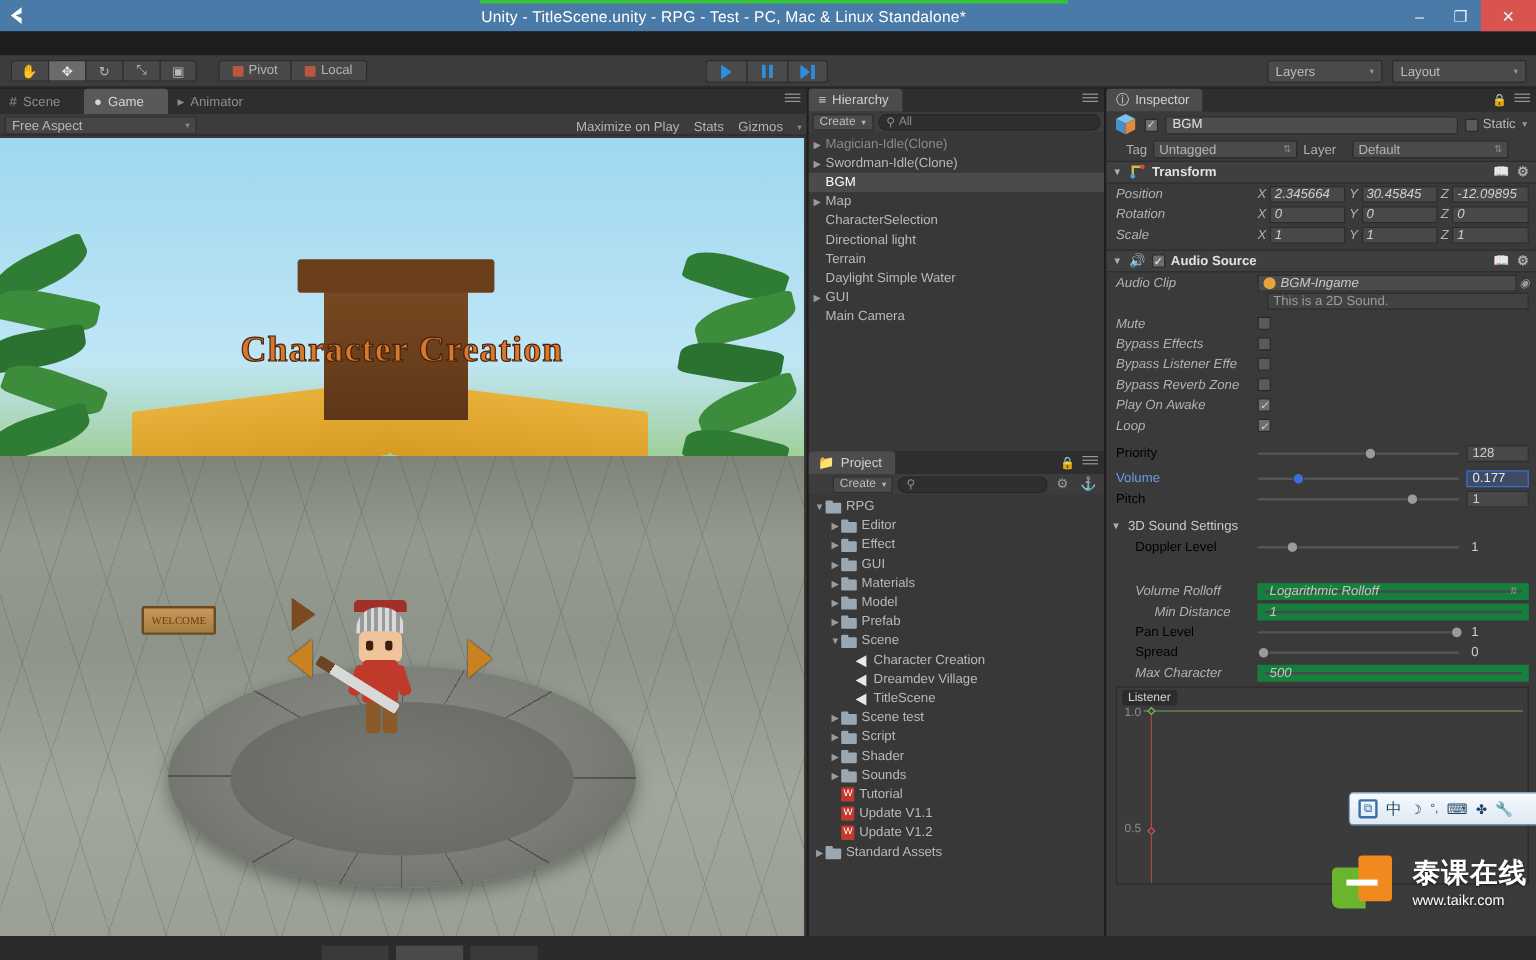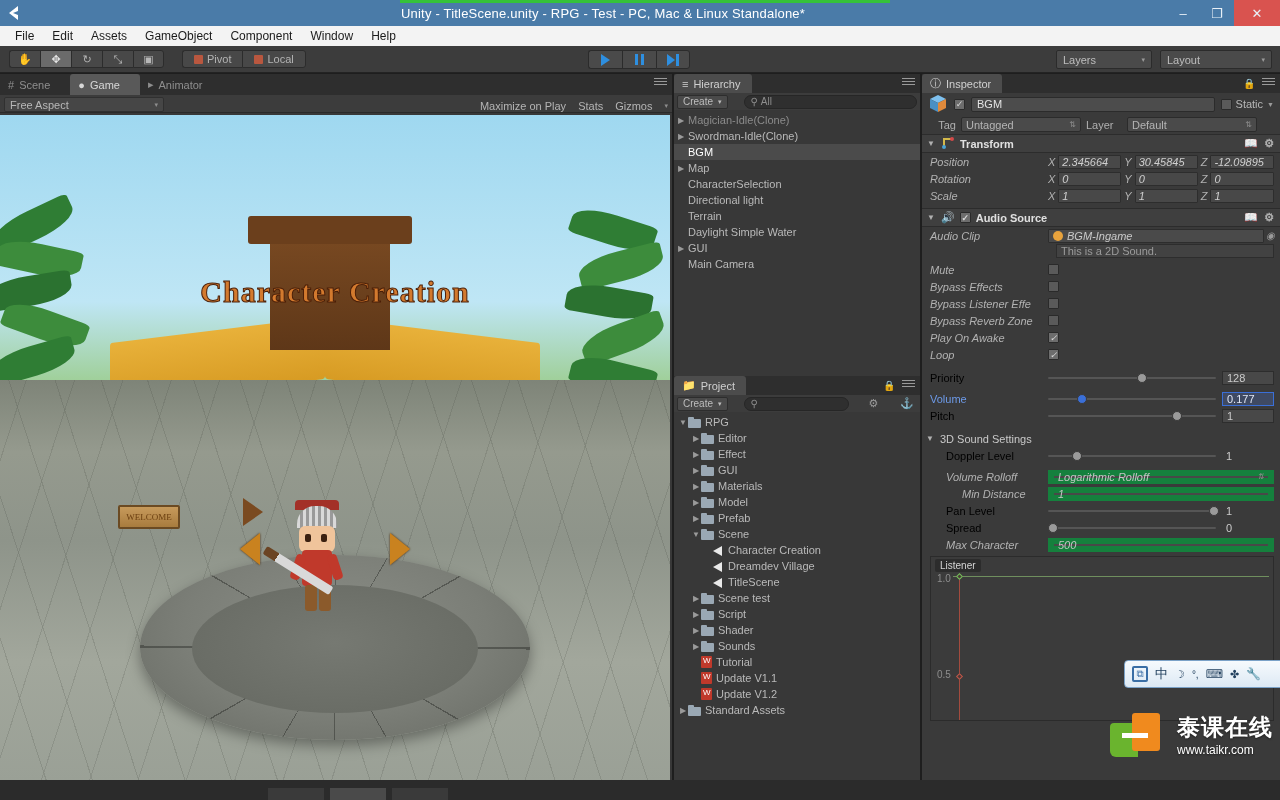--- a/index.html
+++ b/index.html
@@ -208,21 +208,21 @@
   .arrow-top { left:243px; top:383px; border-left:20px solid #7a4a20; border-top:14px solid transparent; border-bottom:14px solid transparent; }
   .welcome-sign {
     position:absolute; left:118px; top:390px; width:62px; height:24px;
     background: linear-gradient(180deg,#c79a5b,#a87c3e); border:2px solid #6b4a22; border-radius:2px;
     color:#6b3f10; font-size:9px; display:flex; align-items:center; justify-content:center;
     font-family:"Liberation Serif", serif;
   }
 
   
   #hierarchy { left: 674px; top: 74px; width: 246px; height: 302px; background:#383838; }
-  .h-toolbar { height:17px; background:#3c3c3c; display:flex; align-items:center; padding:0 3px; gap:16px;justify-content:flex-end;}
+  .h-toolbar { height:17px; background:#3c3c3c; display:flex; align-items:center; padding:0 3px; gap:4px;justify-content:flex-end;}
   .create-btn {
     height:14px; background:#4a4a4a; border:1px solid #2d2d2d; border-radius:2px;
     color:#bdbdbd; font-size:10px; padding:0 5px; display:flex; align-items:center; gap:5px;
   }
   .search-field {
     flex:1; height:14px; background:#2f2f2f; border:1px solid #262626; border-radius:7px;
     display:flex; align-items:center; padding:0 6px; color:#8e8e8e; font-size:10px; gap:3px;
   }
   .h-list { background:#383838; padding-top:2px; }
   .h-row { height:16px; display:flex; align-items:center; color:#b9b9b9; font-size:11px; padding-left:4px; }
@@ -338,29 +338,20 @@
       </svg>
     </div>
     <div class="title-text">Unity - TitleScene.unity - RPG - Test - PC, Mac &amp; Linux Standalone*</div>
     <div class="win-btns">
       <div class="win-btn">–</div>
       <div class="win-btn">❐</div>
       <div class="win-btn close">✕</div>
     </div>
   </div>
 
-  <div class="menubar">
-    <div class="menu-item">File</div>
-    <div class="menu-item">Edit</div>
-    <div class="menu-item">Assets</div>
-    <div class="menu-item">GameObject</div>
-    <div class="menu-item">Component</div>
-    <div class="menu-item">Window</div>
-    <div class="menu-item">Help</div>
-  </div>
 
   <div class="toolbar">
     <div class="tool-group">
       <div class="tool-btn">✋</div>
       <div class="tool-btn active">✥</div>
       <div class="tool-btn">↻</div>
       <div class="tool-btn">⤡</div>
       <div class="tool-btn">▣</div>
     </div>
     <div class="pivot-group">
@@ -877,21 +868,21 @@
         <span>3D Sound Settings</span>
       </div>
       <div class="slider-row">
         <span class="plabel ind">Doppler Level</span>
         <span class="slider">
           <span class="track"></span>
             <span class="knob" style="left:14%"></span>
         </span>
         <span class="numbox" style="border:none;background:transparent">1</span>
       </div>
-      <div class="prop-row" style="margin-top:4px">
+      <div class="prop-row" style="margin-top:20px">
         <span class="plabel ind">Volume Rolloff</span>
         <span class="wide-box">
           <span>Logarithmic Rolloff</span>
           <span style="font-size:8px;color:#8e8e8e">⇅</span>
         </span>
       </div>
       <div class="prop-row">
         <span class="plabel" style="padding-left:32px">Min Distance</span>
         <span class="wide-box">1</span>
       </div>

